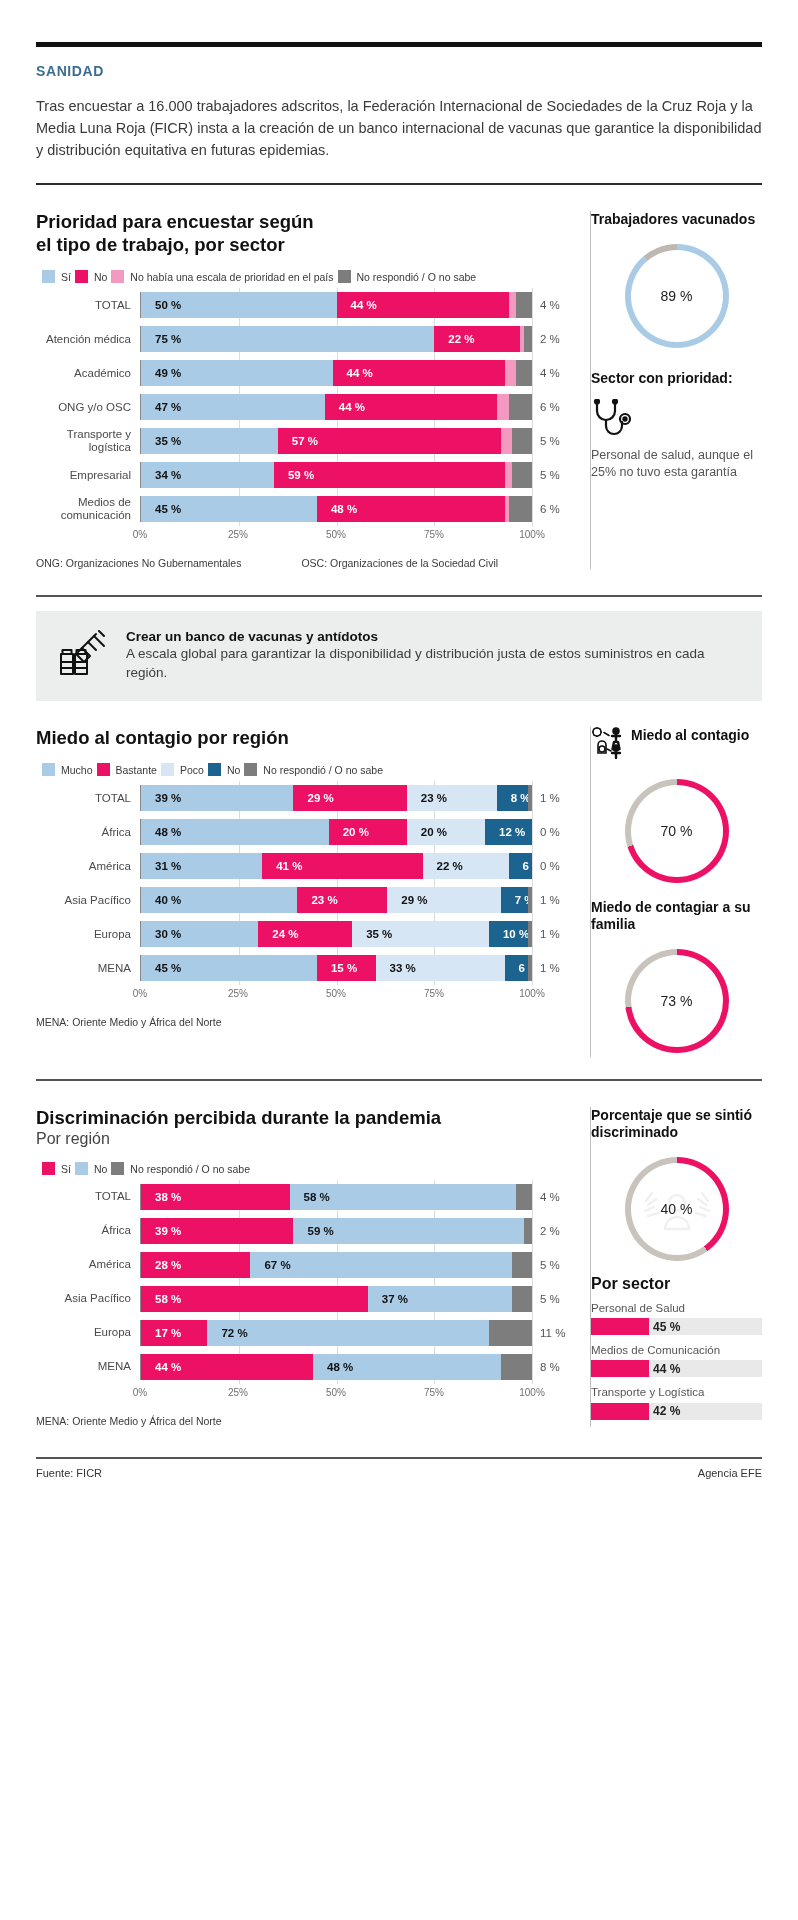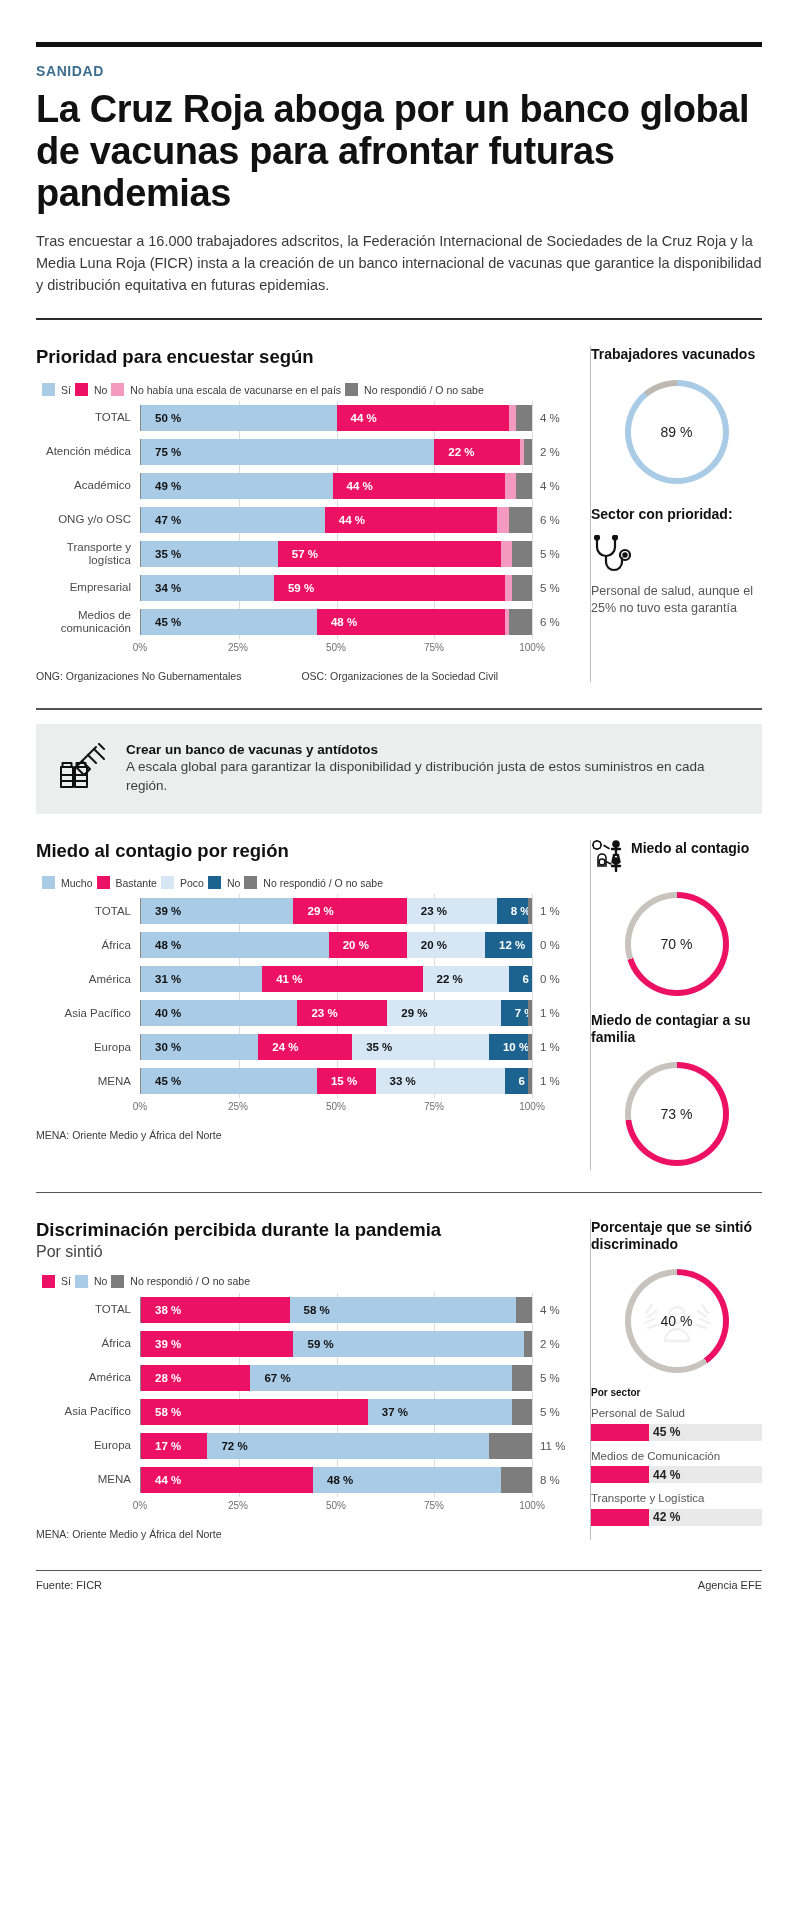--- a/index.html
+++ b/index.html
@@ -64,62 +64,62 @@
   .donut .hole { position:absolute; border-radius:50%; background:#fff; display:flex; align-items:center; justify-content:center; }
   .donut .dval { font-size: 14px; color:#222; position:relative; z-index:3; }
   .donut-bg-icon { position:absolute; z-index:1; opacity:.5; }
 
   
   .banner { background:#eceded; display:flex; align-items:center; gap:16px; padding: 18px 22px; margin-top: 14px; }
   .banner-txt-b { font-size: 13.5px; font-weight:bold; color:#111; }
   .banner-txt { font-size: 13.5px; color:#3d3d3d; line-height:1.45; }
 
   
-  .sector-head { font-size: 10px; font-weight:bold; margin-top: 14px; color:#111;}
+  .sector-head { font-size: 16px; font-weight:bold; margin-top: 14px; color:#111;}
   .sector-item { margin-top: 8px; }
   .sector-name { font-size: 11.5px; color:#555; line-height:1.25; }
   .sector-bar { position:relative; height: 17px; background:#e9e9e9; margin-top:3px; display:flex; align-items:center; }
   .sector-fill { height:100%; background:#ec1164; position:absolute; left:0; top:0; }
   .sector-pct { position:relative; z-index:2; font-size: 12px; font-weight:bold; color:#222; margin-left: 62px; }
 
   
   .footer { display:flex; justify-content:space-between; font-size: 11px; color:#333; padding-top: 8px; }
   .sec-gap { height: 26px; }
   .icon-box { display:flex; align-items:center; }
 </style>
 </head>
 <body>
 
 <div class="page">
 
   <div class="top-rule"></div>
 
   <div class="kicker">SANIDAD</div>
-  <h1 class="headline">La Cruz Roja aboga por un banco global de vacunas para afrontar futuras pandemias</h1>
   <p class="standfirst">Tras encuestar a 16.000 trabajadores adscritos, la Federación Internacional de Sociedades de la Cruz Roja y la Media Luna Roja (FICR) insta a la creación de un banco internacional de vacunas que garantice la disponibilidad y distribución equitativa en futuras epidemias.</p>
   <div class="hr-thin"></div>
 
   <div class="sec-gap"></div>
   <div class="section">
     <div class="sec-main">
       <div class="chart-title">
         <div>Prioridad para encuestar según</div>
+        <div>el tipo de trabajo, por sector</div>
       </div>
       <div class="legend" id="legend1">
           <div class="legend-item">
             <span class="legend-swatch" style="background: rgb(169, 203, 230);"></span>
             <span class="legend-label">Sí</span>
           </div>
           <div class="legend-item">
             <span class="legend-swatch" style="background: rgb(236, 17, 100);"></span>
             <span class="legend-label">No</span>
           </div>
           <div class="legend-item">
             <span class="legend-swatch" style="background: rgb(244, 154, 193);"></span>
-            <span class="legend-label">No había una escala de vacunarse en el país</span>
+            <span class="legend-label">No había una escala de prioridad en el país</span>
           </div>
           <div class="legend-item">
             <span class="legend-swatch" style="background: rgb(125, 125, 125);"></span>
             <span class="legend-label">No respondió / O no sabe</span>
           </div>
         </div>
       <div class="bars" id="bars1">
           <div class="bar-row">
             <div class="bar-label">TOTAL</div>
             <div class="bar-track">
@@ -570,21 +570,21 @@
       </div>
     </div>
   </div>
 
   <div class="hr-thin light" style="margin-top:22px;"></div>
 
   <div class="sec-gap"></div>
   <div class="section">
     <div class="sec-main">
       <div class="chart-title">Discriminación percibida durante la pandemia</div>
-      <div class="chart-sub">Por sintió</div>
+      <div class="chart-sub">Por región</div>
       <div class="legend" id="legend3">
           <div class="legend-item">
             <span class="legend-swatch" style="background: rgb(236, 17, 100);"></span>
             <span class="legend-label">Sí</span>
           </div>
           <div class="legend-item">
             <span class="legend-swatch" style="background: rgb(169, 203, 230);"></span>
             <span class="legend-label">No</span>
           </div>
           <div class="legend-item">

